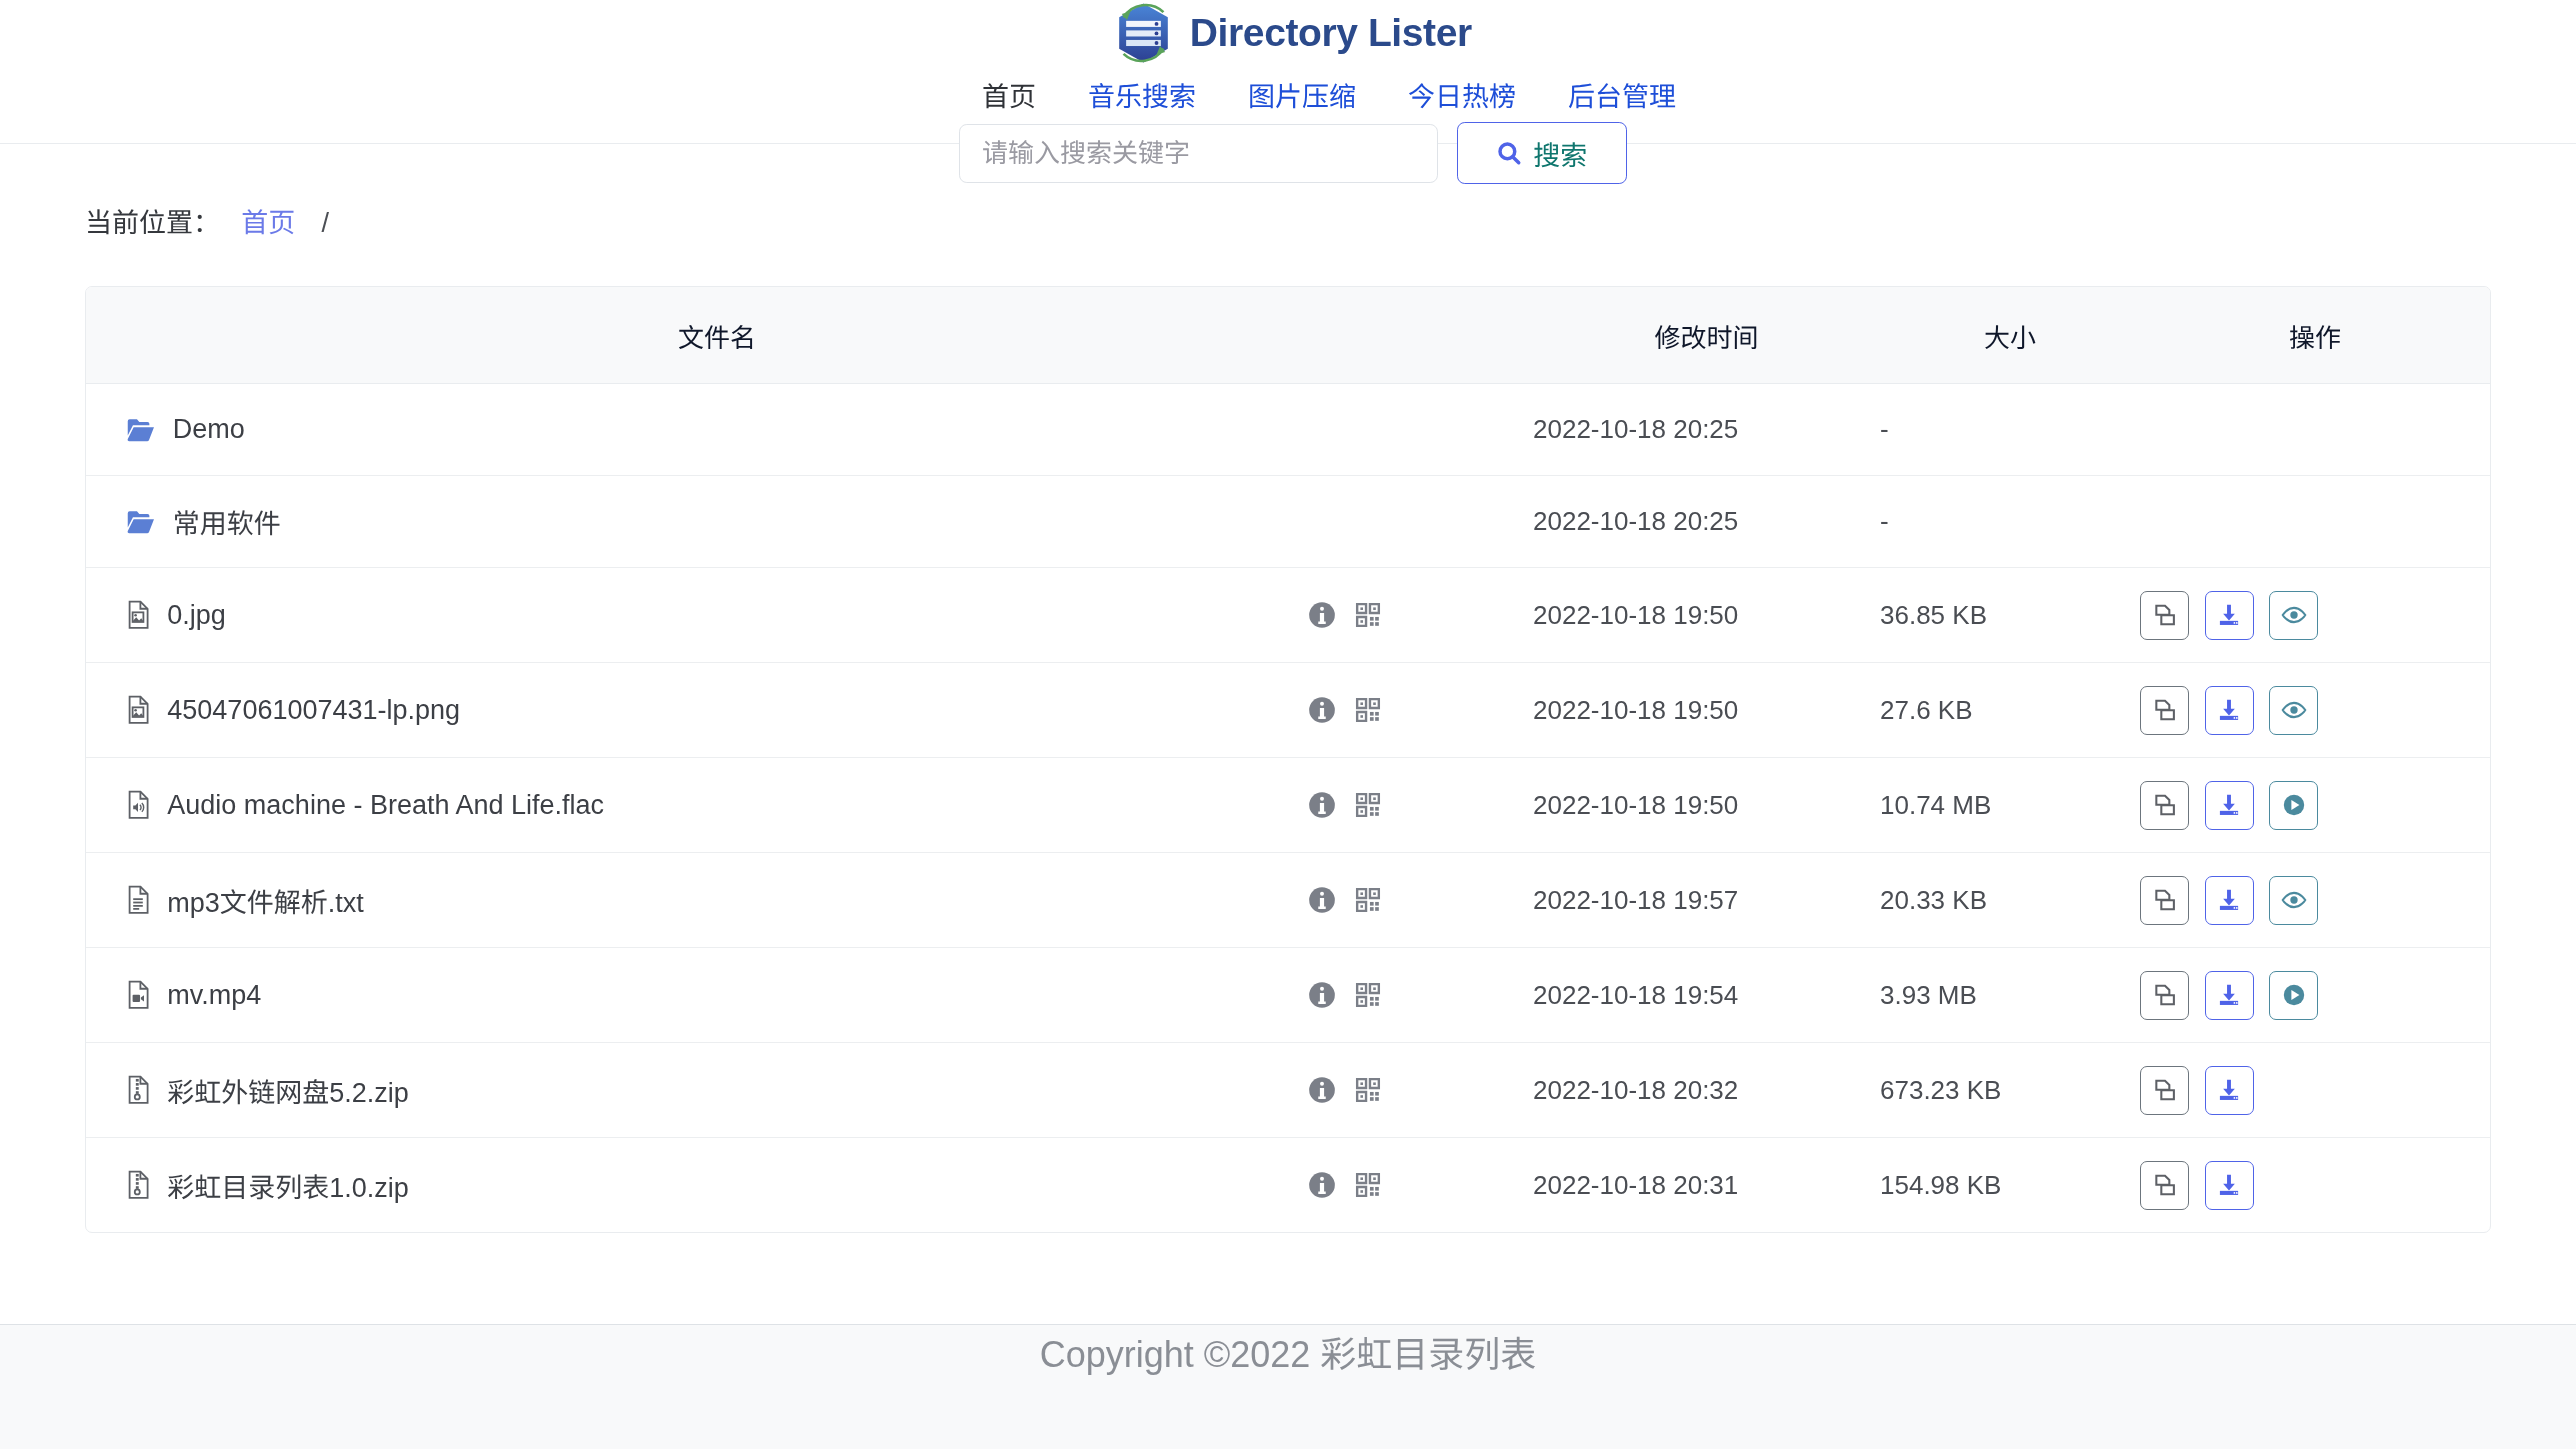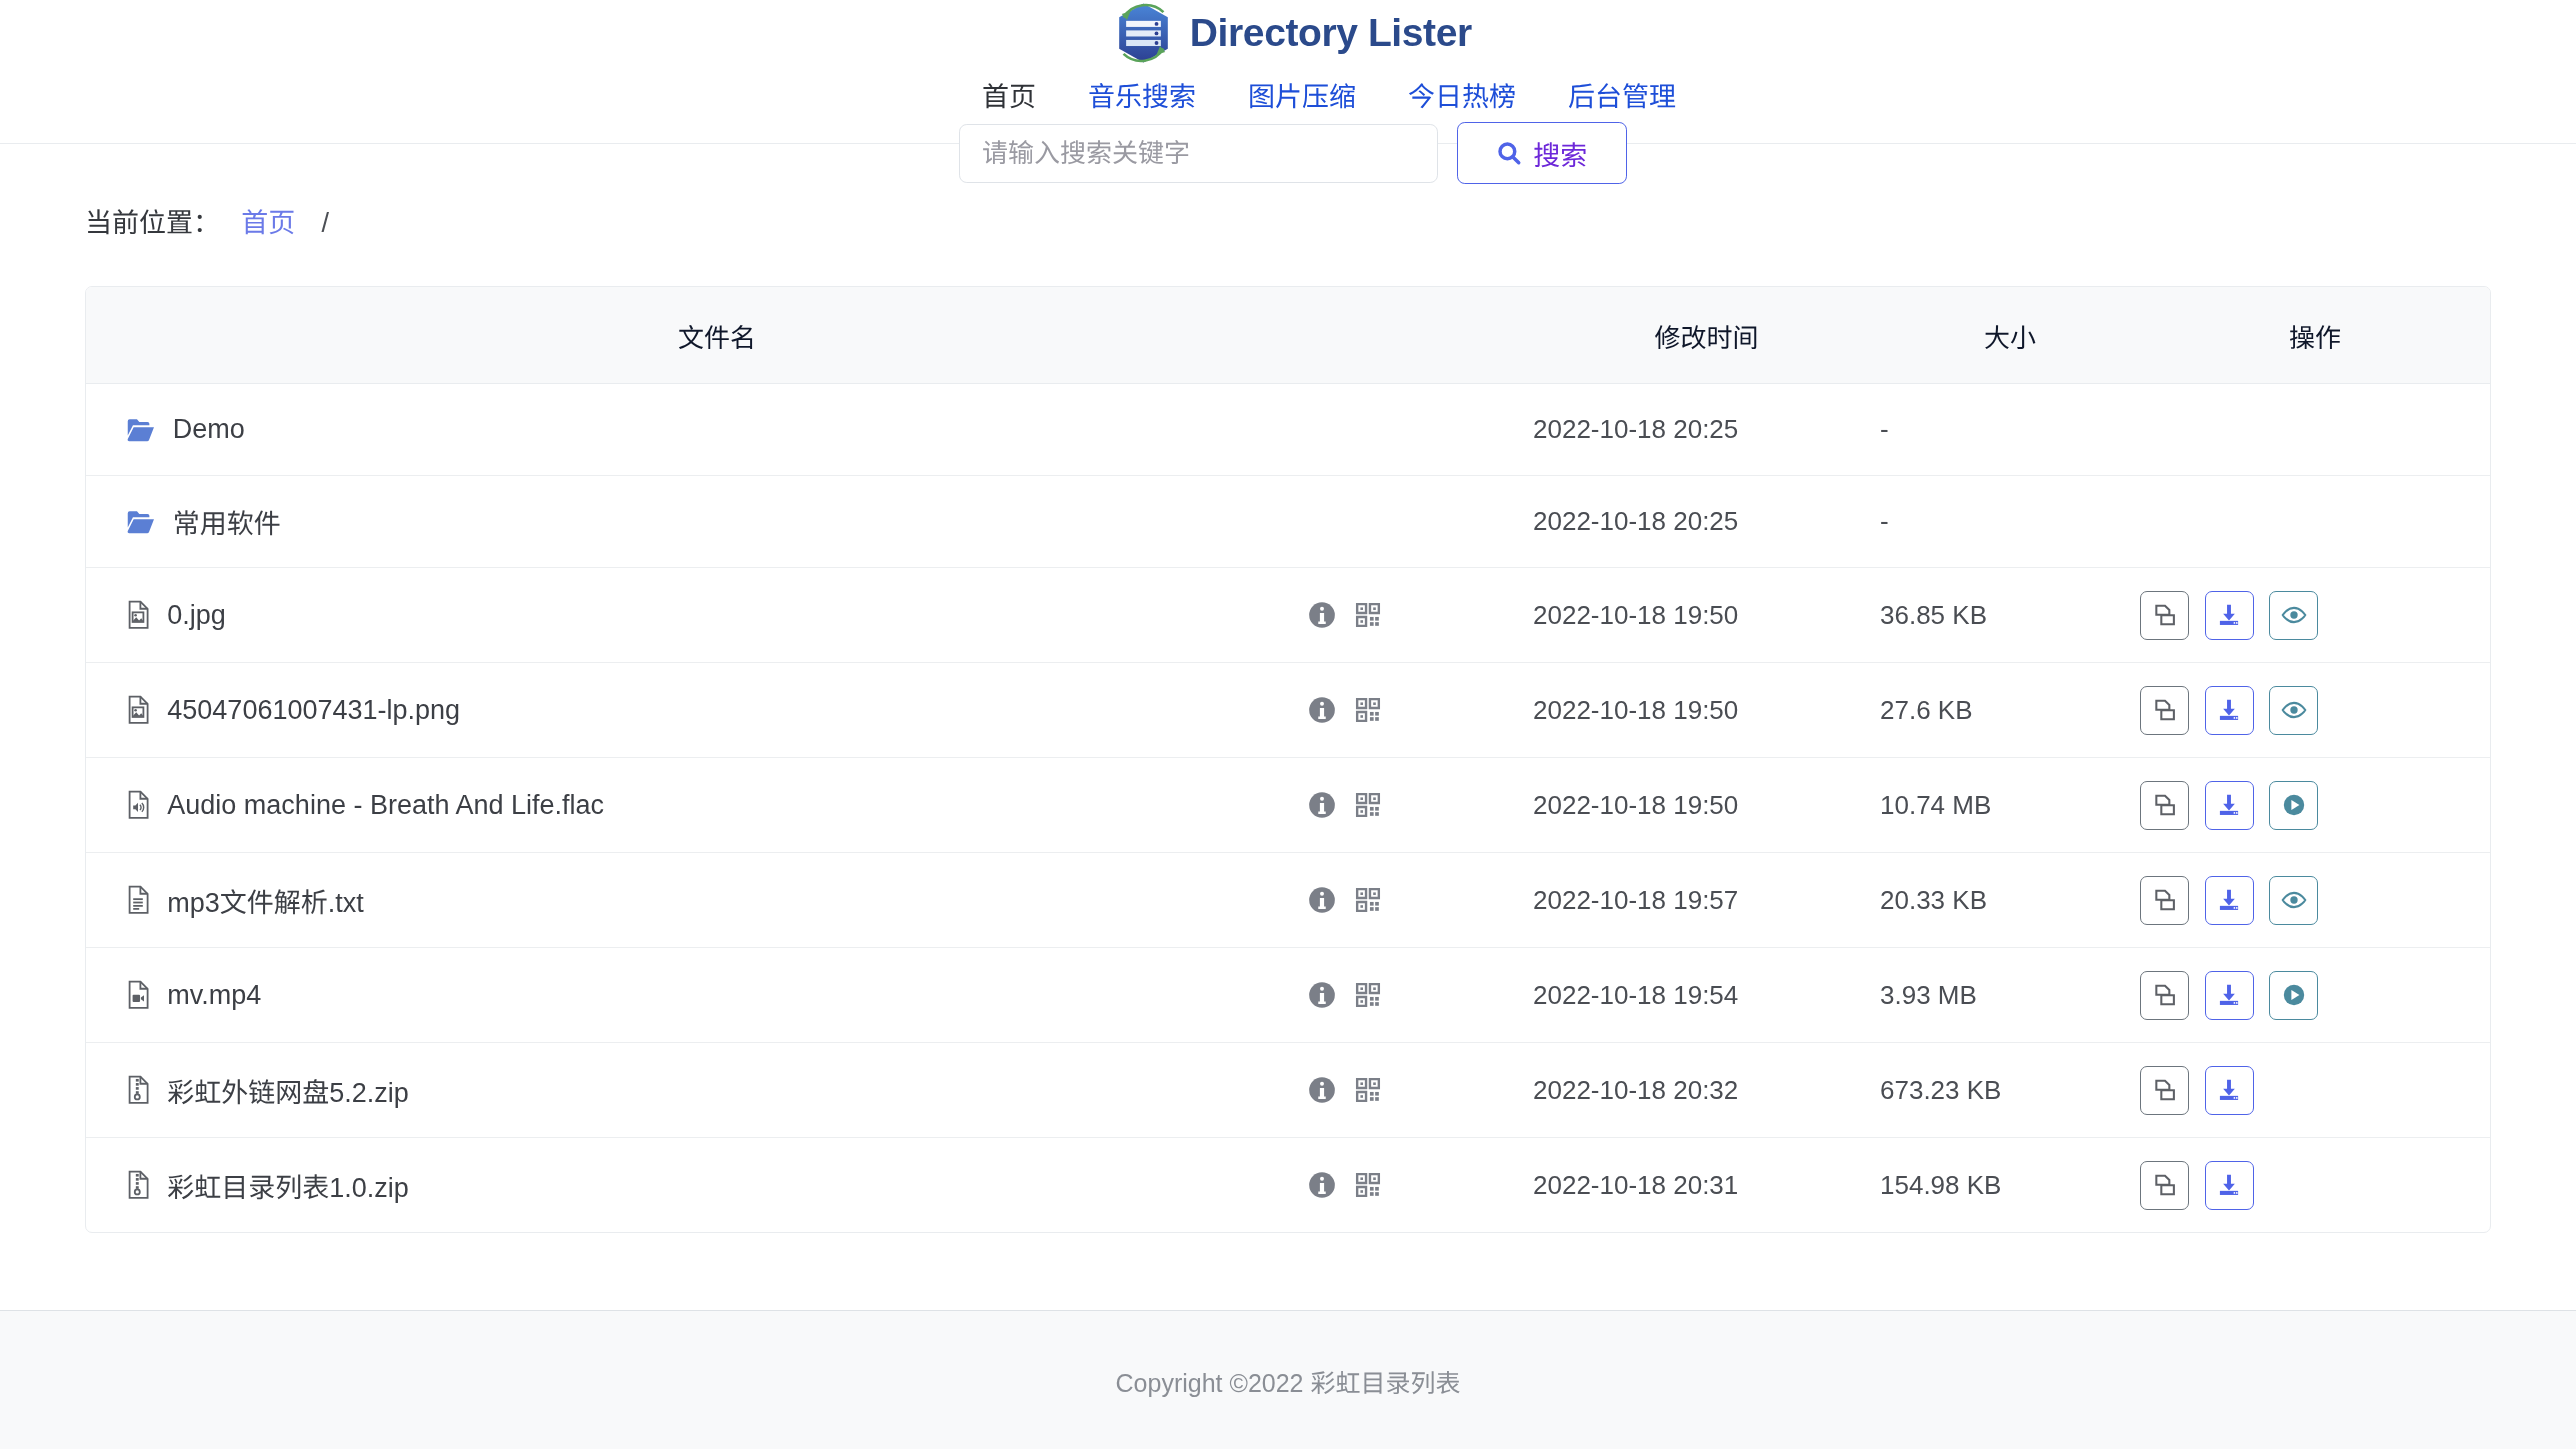--- a/index.html
+++ b/index.html
@@ -73,21 +73,21 @@
     outline: none;
     background: #fff;
   }
   .search-input::placeholder { color: #9a9aa2; }
   .search-btn {
     height: 62px;
     min-width: 170px;
     border: 1.7px solid #4f63e8;
     border-radius: 7.8px;
     background: #ffffff;
-    color: #6d28d9;
+    color: #0f766e;
     font-size: 27px;
     font-family: "Liberation Sans", "DejaVu Sans", sans-serif;
     display: flex;
     align-items: center;
     justify-content: center;
     gap: 11.3px;
     cursor: pointer;
     padding: 0 21px;
   }
   .search-btn svg { display: block; }
@@ -192,27 +192,27 @@
   }
   .act-btn.download { border-color: #4f63e8; }
   .act-btn.preview  { border-color: #4b8a9e; }
   .act-btn.play     { border-color: #4b8a9e; }
   .act-btn svg { display: block; }
 
   
   .site-footer {
     position: absolute;
     left: 0; right: 0; bottom: 0;
-    height: 140px;
+    height: 126px;
     background: #f8f9fa;
     border-top: 1.7px solid #dee2e6;
     display: flex;
-    align-items: center;
+    align-items: flex-start;
     justify-content: center;
-    font-size: 25px;
+    font-size: 36px;
     color: #8a8e95;
   }
 </style>
 </head>
 <body>
 
 <header class="site-header">
 
   <a class="brand" href="#">
     <span>

